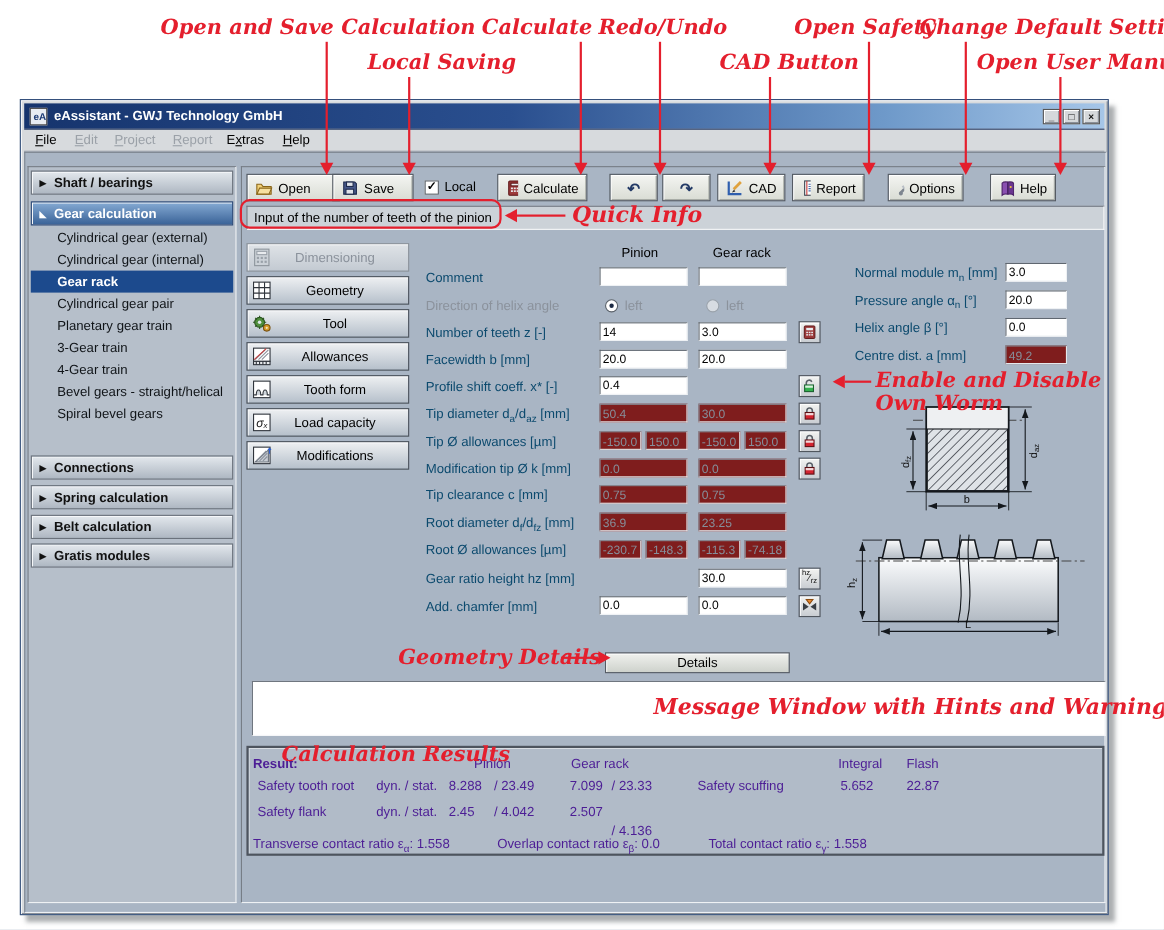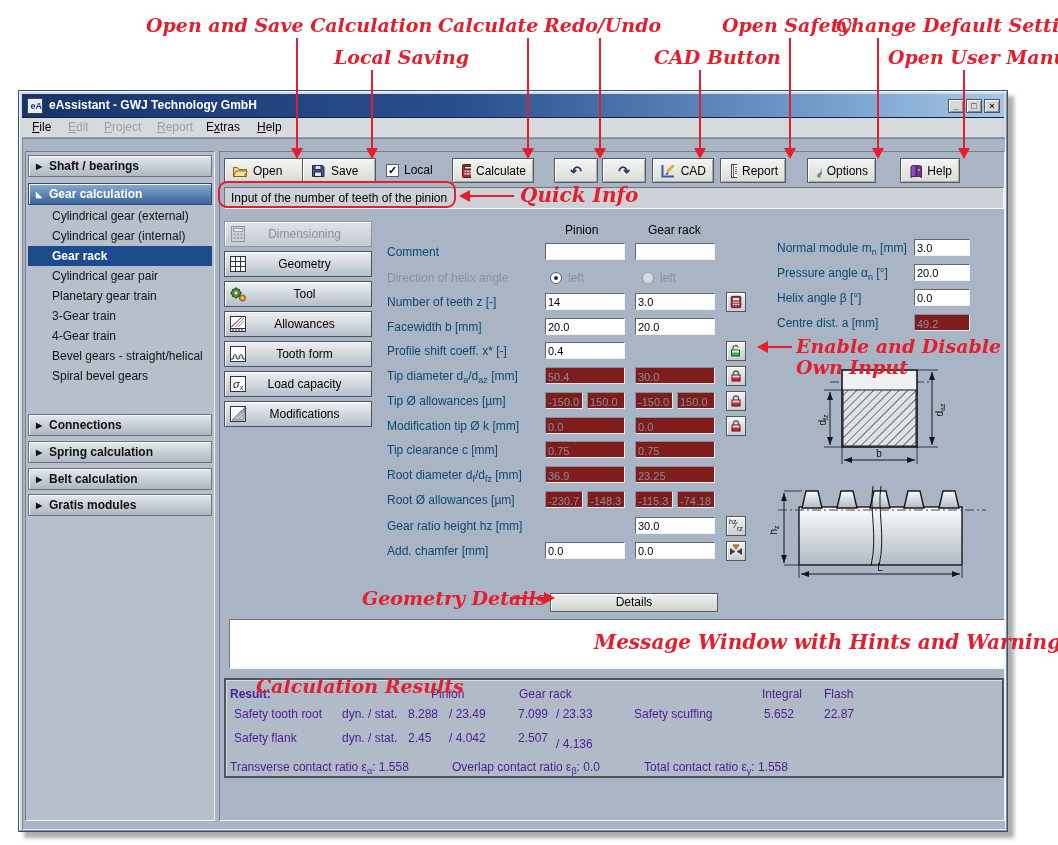--- a/index.html
+++ b/index.html
@@ -461,21 +461,21 @@
       <span class="abs rt" style="left:292px;top:27px">7.099</span>
       <span class="abs rt" style="left:330px;top:27px">/ 23.33</span>
       <span class="abs rt" style="left:408px;top:27px">Safety scuffing</span>
       <span class="abs rt" style="left:538px;top:27px">5.652</span>
       <span class="abs rt" style="left:598px;top:27px">22.87</span>
       <span class="abs rt" style="left:8px;top:51px">Safety flank</span>
       <span class="abs rt" style="left:116px;top:51px">dyn. / stat.</span>
       <span class="abs rt" style="left:182px;top:51px">2.45</span>
       <span class="abs rt" style="left:223px;top:51px">/ 4.042</span>
       <span class="abs rt" style="left:292px;top:51px">2.507</span>
-      <span class="abs rt" style="left:330px;top:57px">/ 4.136</span>
+      <span class="abs rt" style="left:330px;top:68px">/ 4.136</span>
       <span class="abs rt" style="left:4px;top:80px"><span>Transverse contact ratio ε</span><sub>α</sub><span>: 1.558</span></span>
       <span class="abs rt" style="left:226px;top:80px"><span>Overlap contact ratio ε</span><sub>β</sub><span>: 0.0</span></span>
       <span class="abs rt" style="left:418px;top:80px"><span>Total contact ratio ε</span><sub>γ</sub><span>: 1.558</span></span>
     </div>
   </div>
 </div>
 
 <div class="abs ann" style="left:146px;top:14px">Open and Save Calculation</div>
 <div class="abs ann" style="left:438px;top:14px">Calculate</div>
 <div class="abs ann" style="left:544px;top:14px">Redo/Undo</div>
@@ -502,20 +502,20 @@
 <div class="abs ahd" style="left:958px;top:148px"></div>
 
 <div class="abs qbox"></div>
 <div class="abs ahl" style="left:459px;top:190px"></div>
 <div class="abs hln" style="left:470px;top:195px;width:44px"></div>
 <div class="abs ann" style="left:520px;top:183px;font-size:20px">Quick Info</div>
 
 <div class="abs ahl" style="left:757px;top:341px"></div>
 <div class="abs hln" style="left:768px;top:346px;width:24px"></div>
 <div class="abs ann" style="left:796px;top:335px">Enable and Disable</div>
-<div class="abs ann" style="left:796px;top:356px">Own Input</div>
+<div class="abs ann" style="left:796px;top:356px">Own Worm</div>
 
 <div class="abs ann" style="left:362px;top:587px">Geometry Details</div>
 <div class="abs hln" style="left:510px;top:597px;width:34px"></div>
 <div class="abs ahr" style="left:544px;top:592px"></div>
 
 <div class="abs ann" style="left:594px;top:630px;font-size:20px">Message Window with Hints and Warnings</div>
 <div class="abs ann" style="left:256px;top:675px">Calculation Results</div>
 
 </body></html>

